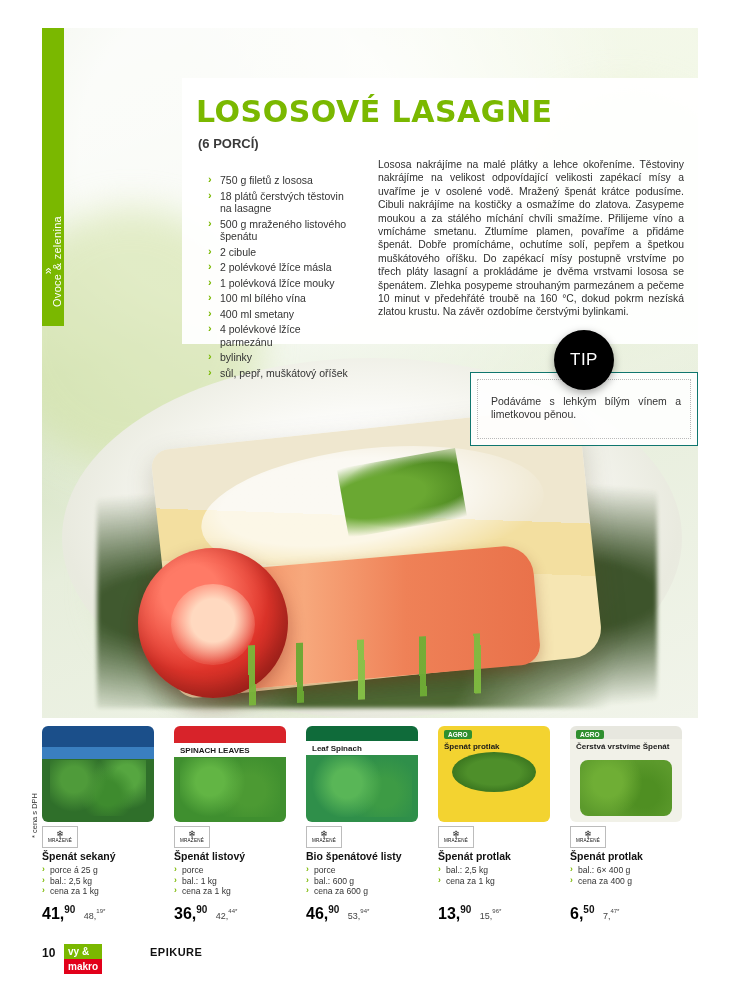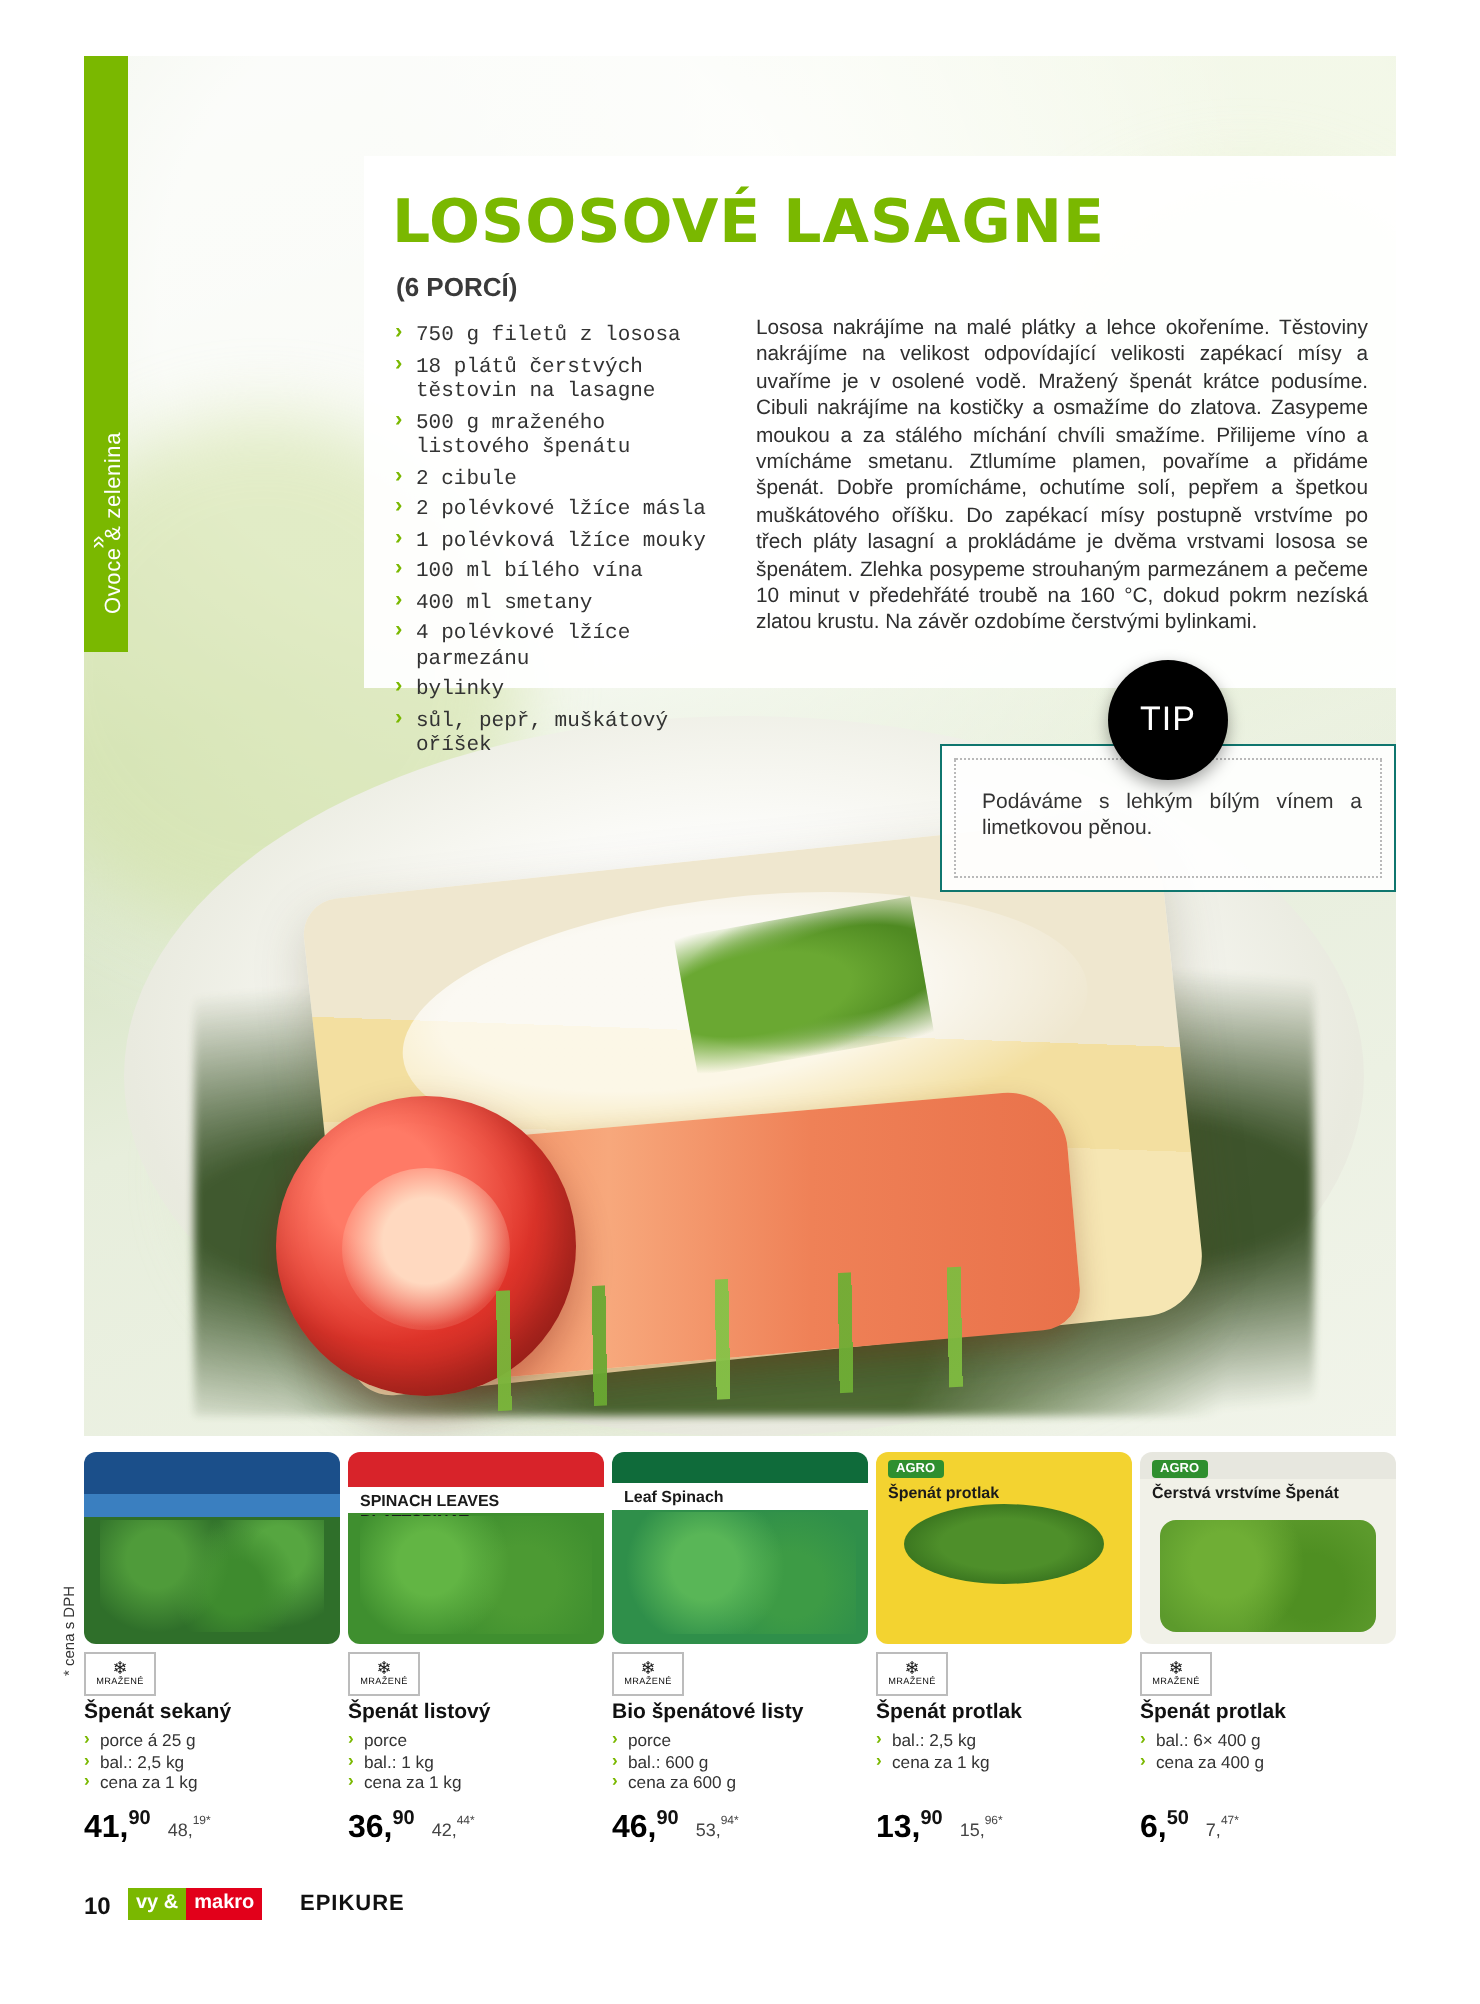--- a/index.html
+++ b/index.html
@@ -123,21 +123,21 @@
   .ingredients{
     position:absolute;left:14px;top:84px;width:168px;
   }
   .ingredients li{
     list-style:none;position:relative;padding-left:12px;margin:0 0 3px 0;
     font-size:10.5px;line-height:12.5px;color:#333;
   }
   .ingredients li:before{
     content:"›";position:absolute;left:0;top:-1px;color:#7ab800;font-weight:bold;font-size:11px;
   }
-  .ingredients ul{margin:0;padding:0;font-family:Liberation Mono, monospace;}
+  .ingredients ul{margin:12px;padding:0;}
   .method{
     position:absolute;left:196px;top:80px;width:306px;
     font-size:10.4px;line-height:13.4px;color:#2f2f2f;text-align:justify;
   }
 
   
   .tipbox{
     position:absolute;left:470px;top:372px;width:226px;height:72px;
     background:rgba(255,255,255,.9);
     border:1px solid #0f766e;
@@ -190,21 +190,21 @@
   .price .vat{font-size:9px;color:#444;margin-left:4px;}
   .price .vatsup{font-size:6px;color:#444;vertical-align:super;}
 
   .vatnote{
     position:absolute;left:30px;top:838px;
     transform:rotate(-90deg);transform-origin:left top;
     font-size:7.5px;color:#333;white-space:nowrap;
   }
 
   
-  .pk{position:absolute;left:0;top:0;width:128px;height:96px;border-radius:6px;overflow:hidden;}
+  .pk{position:absolute;left:0;top:0;width:112px;height:96px;border-radius:6px;overflow:hidden;}
   .pk1{background:linear-gradient(180deg,#1b4f8a 0 22%, #3a7fc0 22% 34%, #2f6f2a 34% 100%);}
   .pk1:after{content:"";position:absolute;left:8px;top:34px;right:8px;bottom:6px;
     background:radial-gradient(circle at 25% 35%, #4f9b3a 0 16%, rgba(79,155,58,0) 40%),
                radial-gradient(circle at 60% 60%, #3e8b2e 0 18%, rgba(62,139,46,0) 42%),
                radial-gradient(circle at 80% 30%, #56a640 0 14%, rgba(86,166,64,0) 38%),
                #2f6f2a;}
   .pk2{background:linear-gradient(180deg,#d8232a 0 18%, #ffffff 18% 32%, #3f8f2f 32% 100%);}
   .pk2:after{content:"";position:absolute;left:6px;top:32px;right:6px;bottom:5px;
     background:radial-gradient(circle at 30% 40%, #62b544 0 18%, rgba(98,181,68,0) 45%),
                radial-gradient(circle at 70% 55%, #4c9a33 0 20%, rgba(76,154,51,0) 48%),
@@ -232,21 +232,21 @@
   .pk-name.white{color:#fff;}
 
   
   .footer{
     position:absolute;left:42px;top:944px;width:656px;height:22px;
   }
   .pageno{
     position:absolute;left:0;top:2px;font-size:12px;color:#111;font-weight:bold;
   }
   .logo-vy{
-    position:absolute;left:22px;top:0;height:16px;display:flex;align-items:stretch;
+    position:absolute;left:22px;top:0;height:16px;display:flex;align-items:stretch;flex-direction:column;
   }
   .logo-vy .a{background:#7ab800;color:#fff;font-size:10px;font-weight:bold;padding:2px 4px;}
   .logo-vy .b{background:#e2001a;color:#fff;font-size:10px;font-weight:bold;padding:2px 4px;}
   .epikure{
     position:absolute;left:108px;top:2px;font-size:11px;font-weight:bold;color:#111;letter-spacing:.5px;
   }
 </style>
 </head>
 <body>
 

